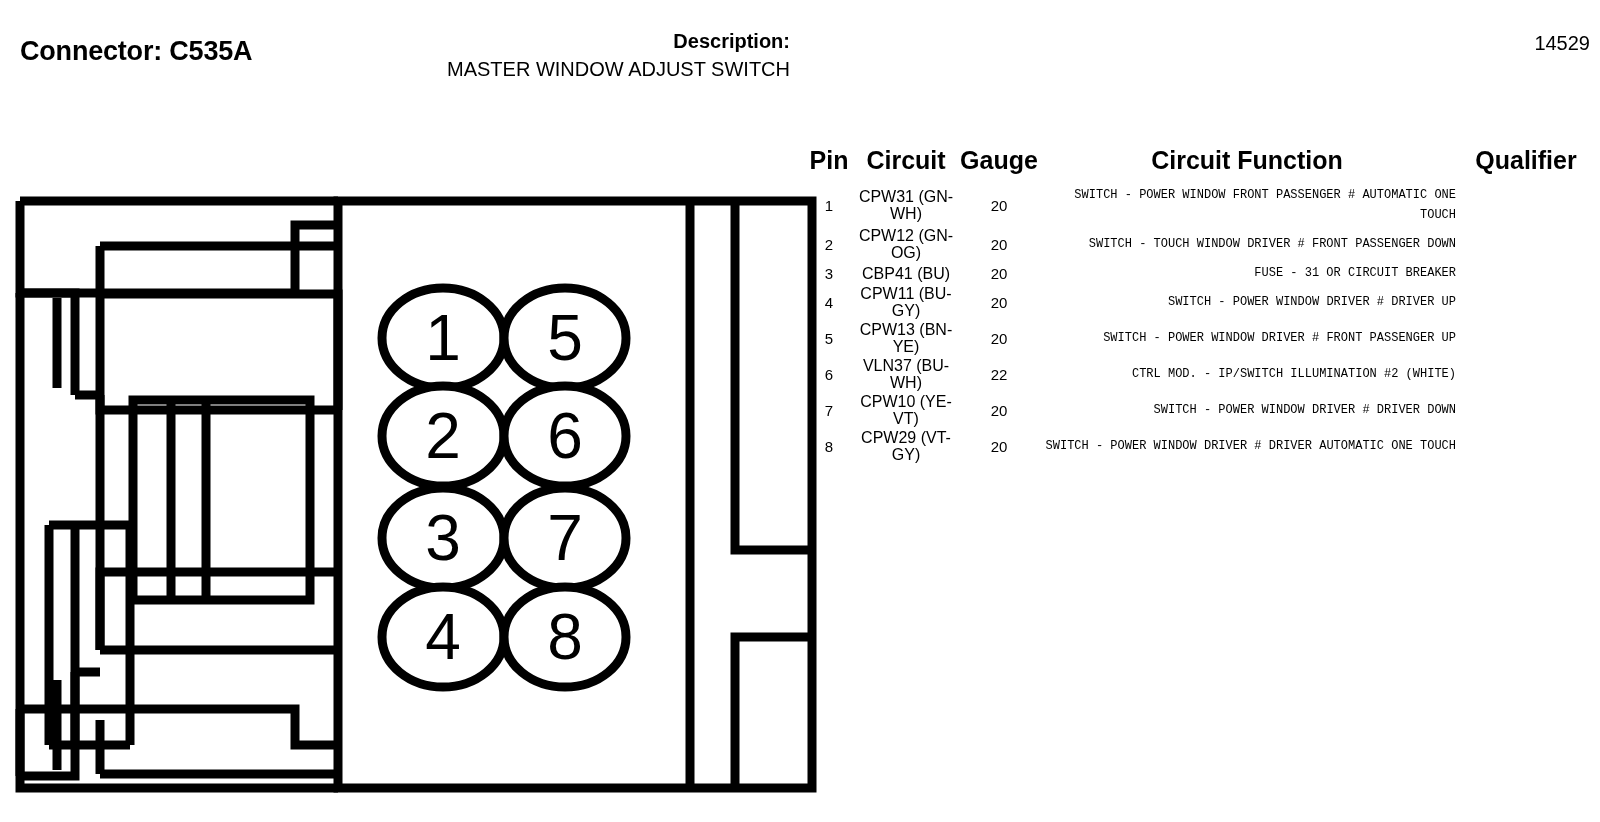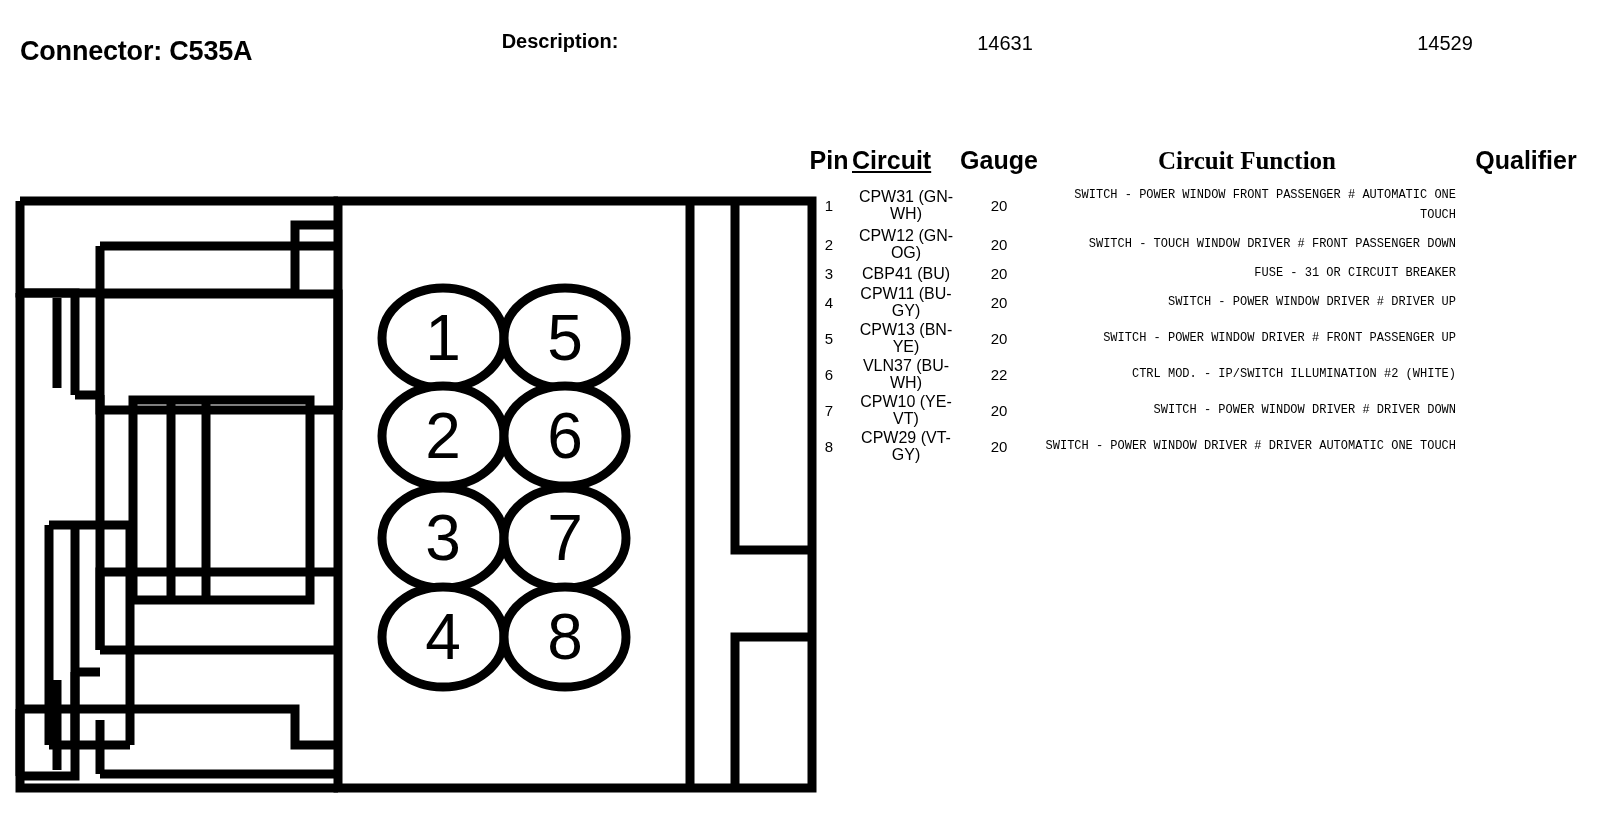--- a/index.html
+++ b/index.html
@@ -3,60 +3,60 @@
 <meta charset="utf-8">
 <style>
   html,body{margin:0;padding:0;background:#ffffff;}
   body{width:1600px;height:822px;position:relative;overflow:hidden;
        font-family:"Liberation Sans","DejaVu Sans",sans-serif;color:#000;}
 
   
   .hdr{position:absolute;top:0;left:0;width:1600px;height:110px;}
   .hdr-connector{position:absolute;left:20px;top:36px;font-size:27px;font-weight:bold;
                  letter-spacing:-0.2px;white-space:nowrap;}
-  .hdr-block{position:absolute;text-align:center;}
+  .hdr-block{position:absolute;text-align:right;}
   .hdr-label{font-size:20px;font-weight:bold;line-height:26px;white-space:nowrap;}
   .hdr-value{font-size:20px;font-weight:normal;line-height:30px;white-space:nowrap;}
   #blk-desc{left:330px;top:28px;width:460px;}
   #blk-harn{left:860px;top:28px;width:290px;}
   #blk-base{left:1300px;top:28px;width:290px;}
 
   
   #conn-svg{position:absolute;left:0px;top:180px;}
 
   
   .tbl{position:absolute;left:806px;top:146px;width:790px;}
   .tbl table{border-collapse:collapse;width:790px;table-layout:fixed;}
   .tbl th{font-size:25px;font-weight:bold;padding:0 0 9px 0;vertical-align:bottom;
           white-space:nowrap;}
   .th-pin{width:46px;text-align:center;}
-  .th-cir{width:108px;text-align:left;text-decoration:underline;}
+  .th-cir{width:108px;text-align:center;}
   .th-gau{width:78px;text-align:center;}
-  .th-fun{width:418px;text-align:center;font-family:Liberation Serif, serif;}
+  .th-fun{width:418px;text-align:center;}
   .th-qua{width:140px;text-align:center;}
   .tbl td{vertical-align:middle;padding:1px 0;}
   .c-pin{font-size:15px;text-align:center;}
   .c-cir{font-size:16px;text-align:center;line-height:17px;margin-top:11px;}
   .c-gau{font-size:15px;text-align:center;}
   .c-fun{font-size:12px;text-align:right;line-height:20px;padding-left:6px;font-family:Liberation Mono, monospace;}
   .c-qua{font-size:16px;text-align:left;}
 </style>
 </head>
 <body>
 
 <div class="hdr">
 
   <div class="hdr-connector">Connector: C535A</div>
 
   <div class="hdr-block" id="blk-desc">
     <div class="hdr-label">Description:</div>
+    <div class="hdr-value">MASTER WINDOW ADJUST SWITCH</div>
   </div>
 
   <div class="hdr-block" id="blk-harn">
-    <div class="hdr-value">14631</div>
   </div>
 
   <div class="hdr-block" id="blk-base">
     <div class="hdr-value">14529</div>
   </div>
 </div>
 
 <svg id="conn-svg" width="830" height="620" viewBox="0 0 830 620">
 
   <g fill="none" stroke="#000000" stroke-width="9" stroke-linejoin="miter">

